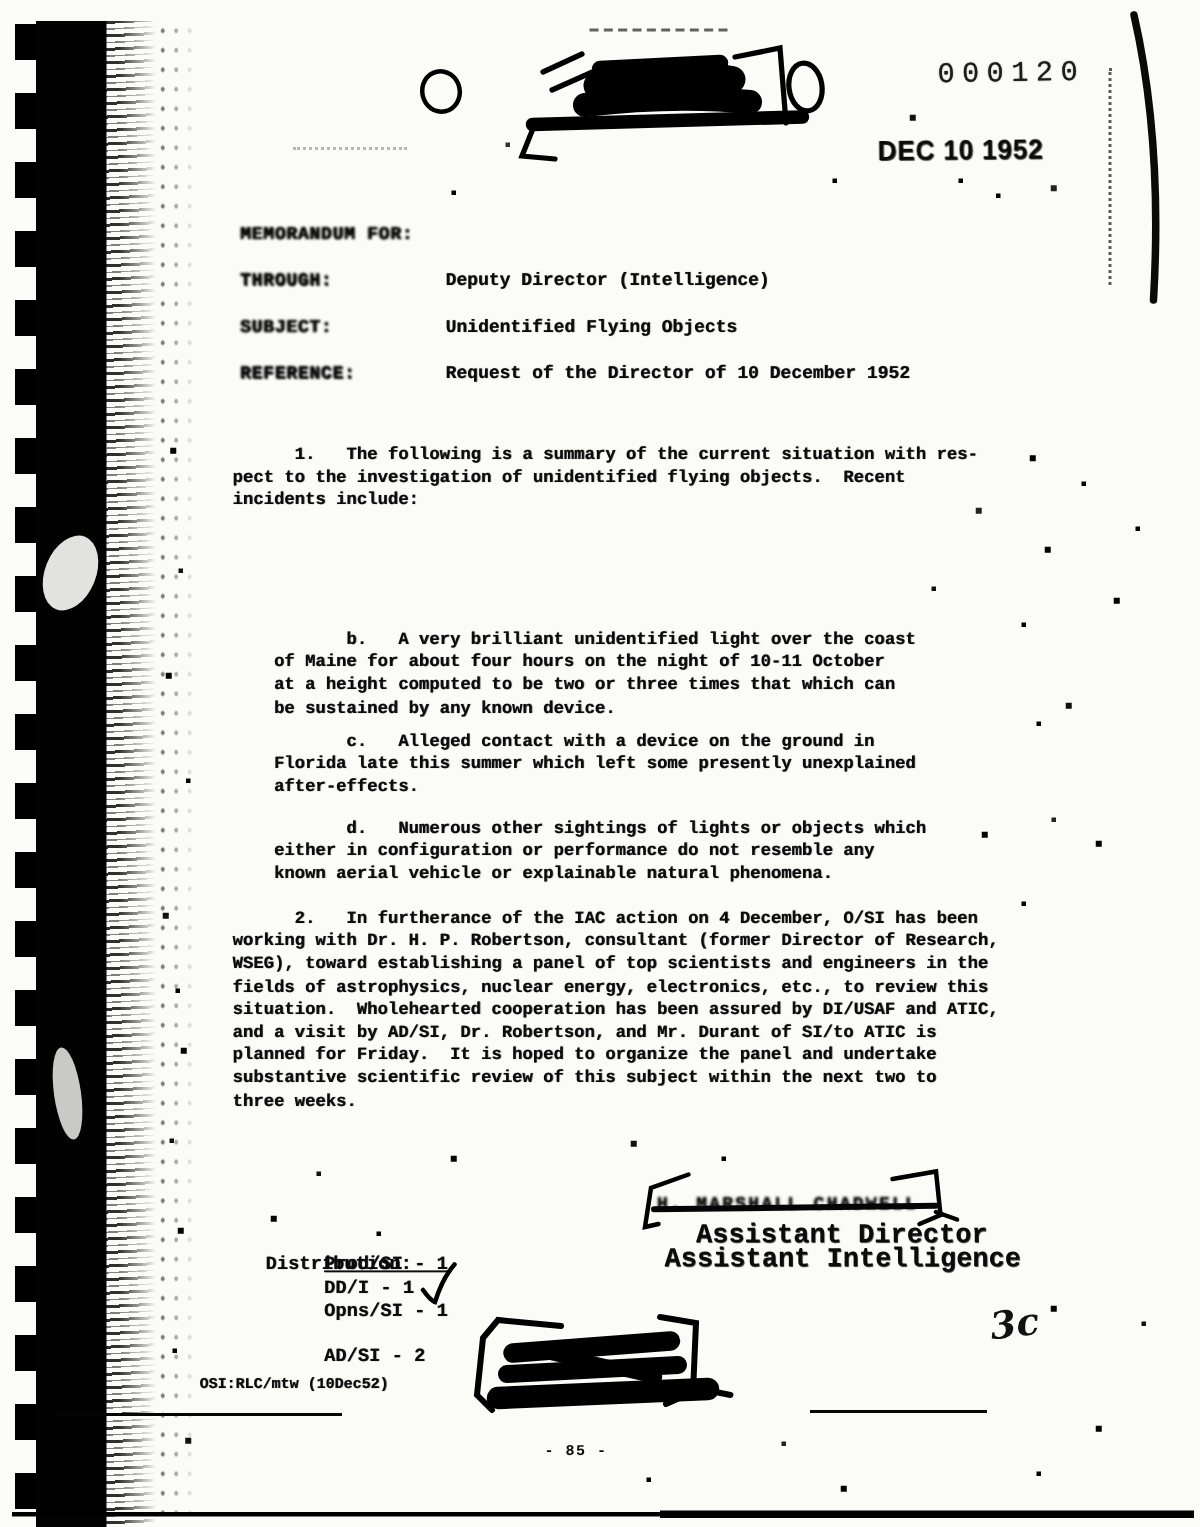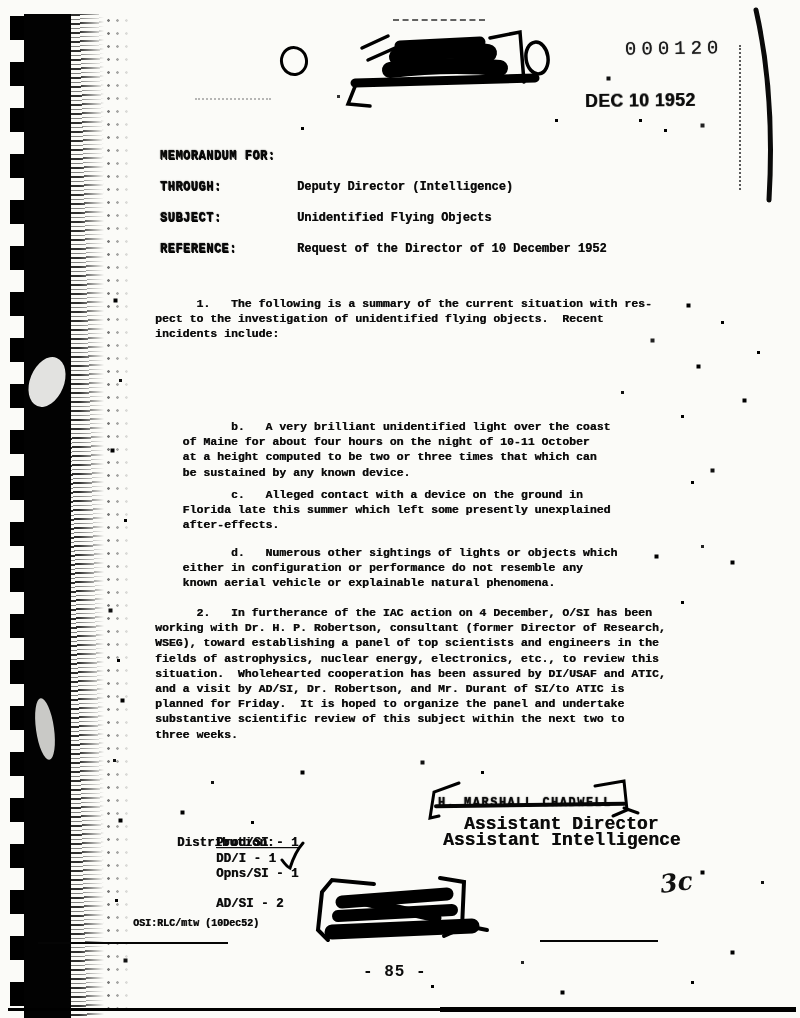--- a/index.html
+++ b/index.html
@@ -46,21 +46,21 @@
     filter:blur(0.7px); text-shadow:0 0 1.4px #000;
   }
   .sig-strike { background:#050505; transform:rotate(-0.7deg); border-radius:2px; }
   .sig-title {
     font-size:18px; font-weight:bold;
     text-shadow:0.4px 0.4px 0.6px rgba(0,0,0,0.8); filter:blur(0.15px);
   }
 
   .dist-text { font-size:12.5px; font-weight:bold; text-shadow:0.4px 0.3px 0.6px rgba(0,0,0,0.75);margin-left:35px; }
   .footer-code { font-size:10px; font-weight:bold; text-shadow:0.4px 0.3px 0.6px rgba(0,0,0,0.8); filter:blur(0.2px); }
-  .page-num { font-size:16px; font-weight:bold; letter-spacing:1px; }
+  .page-num { font-size:10px; font-weight:bold; letter-spacing:1px; }
 
   
   .band-teeth {
     left:10px; top:16px; width:16px; height:1002px;
     background:repeating-linear-gradient(180deg,#000 0 24px, transparent 24px 46px);
   }
   .band-main { left:24px; top:14px; width:47px; height:1004px; background:#020202; }
   .band-white-patch-1 { left:30px; top:356px; width:34px; height:52px; background:#fbfbf8; border-radius:50%; transform:rotate(22deg); opacity:.9; }
   .band-white-patch-2 { left:36px; top:698px; width:18px; height:62px; background:#fbfbf8; border-radius:50%; transform:rotate(-8deg); opacity:.8; }
   .band-fringe {

